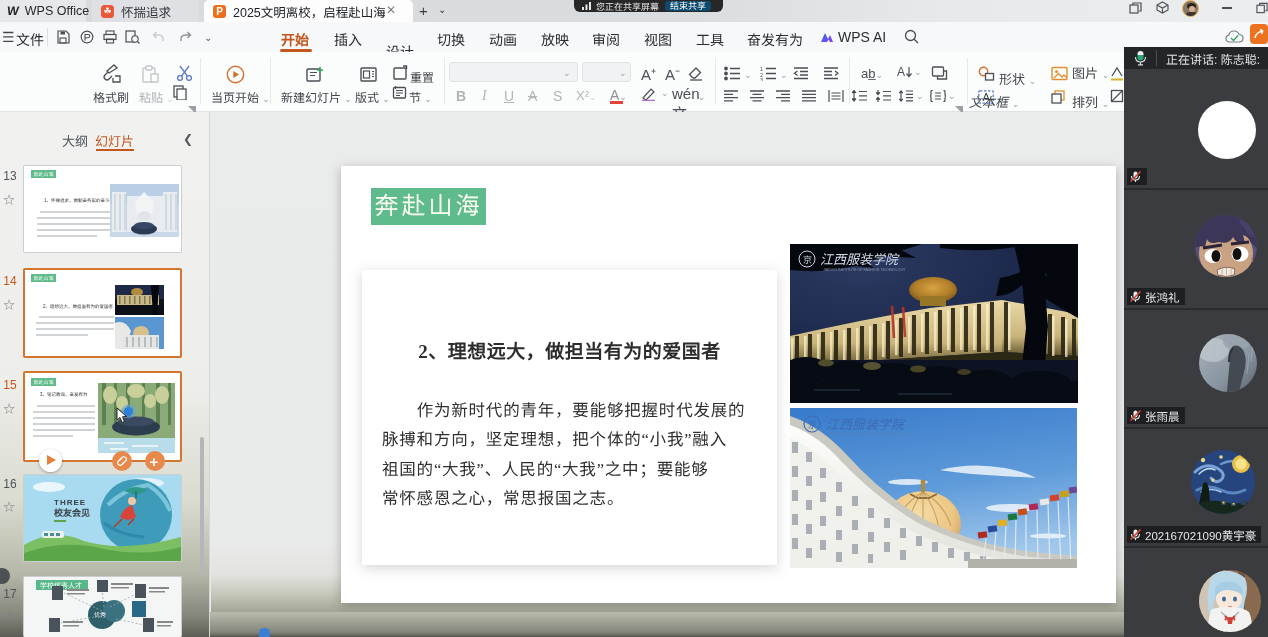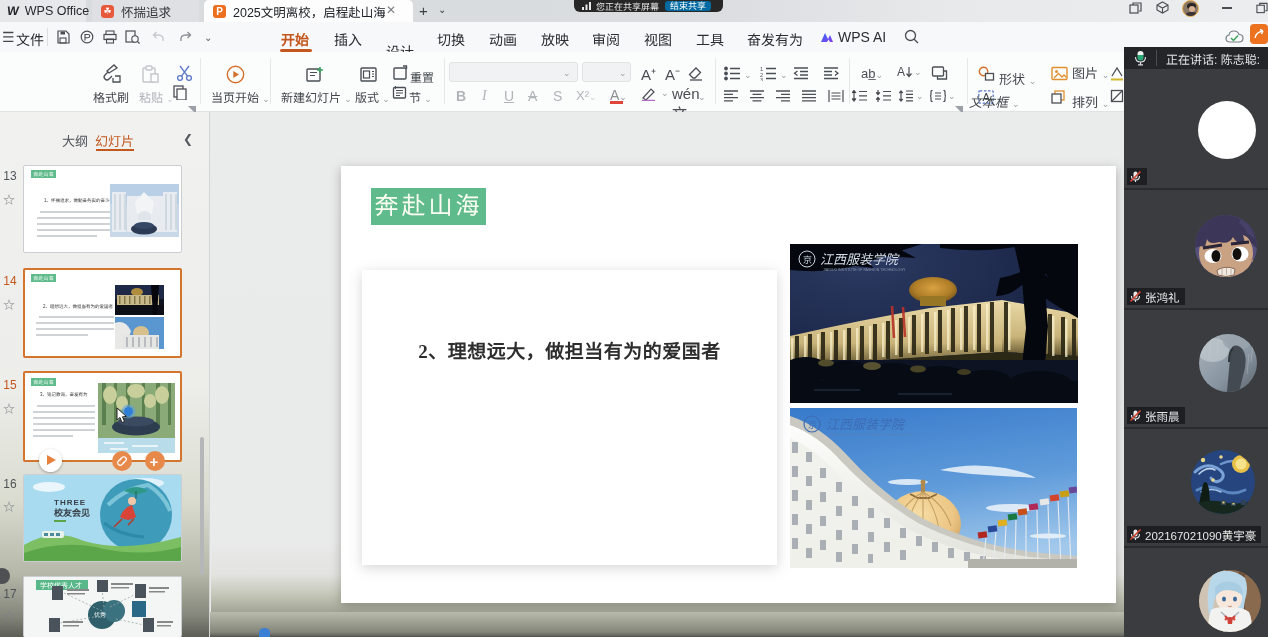--- a/index.html
+++ b/index.html
@@ -58,21 +58,21 @@
   #bottomstrip { left:210px; top:612px; width:1058px; height:25px; background:linear-gradient(#b9bbac 0%, #9fa194 40%, #84867b 80%, #5f6159 97%, #3d3f3a 100%); }
   
   #vpanel { left:1124px; top:47px; width:144px; height:590px; background:#35373b; }
   #vheader { position:absolute; left:0; top:0; width:144px; height:22px; background:#232529; display:flex; align-items:center;}
   .vtile { position:absolute; left:0; width:144px; background:#3a3c40; }
   .vdivider { position:absolute; left:0; width:144px; height:2px; background:#292b2e; }
   .vlabel { position:absolute; left:3px; bottom:3px; height:17px; background:rgba(20,21,24,.75); color:#e6e6e6; font-size:11.5px; display:flex; align-items:center; padding:0 5px 0 2px; }
   
   #sharebar { left:574px; top:0; width:149px; height:12px; background:#272727; border-radius:0 0 6px 6px; display:flex; align-items:center; }
   #sharebar .txt { color:#e8e8e8; font-size:9px; margin-left:4px; white-space:nowrap;}
-  #sharebar .btn { background:#0369a1; color:#fff; font-size:9px; border-radius:3px; padding:0 5px; margin-left:6px; height:10px; line-height:10px; white-space:nowrap;}
+  #sharebar .btn { background:#0c4a6e; color:#fff; font-size:9px; border-radius:3px; padding:0 5px; margin-left:6px; height:10px; line-height:10px; white-space:nowrap;}
 </style>
 </head>
 <body>
 <div id="app">
 
   <div id="tabbar" class="abs"></div>
   <div class="tb-home abs">
       <span class="wlogo">W</span>
       <span>WPS Office</span>
     </div>
@@ -621,20 +621,21 @@
 
   <div style="position:absolute;left:200px;top:437px;width:4px;height:138px;background:#b4b7b8;border-radius:2px;"></div>
 
   <div style="position:absolute;left:-6px;top:568px;width:16px;height:16px;border-radius:50%;background:#4e5154;"></div>
 
   <div id="canvas" class="abs">
     <div id="slide">
       <div id="gtag" class="serif">奔赴山海</div>
       <div id="card">
         <h3 class="serif">2、理想远大，做担当有为的爱国者</h3>
+        <p class="serif">作为新时代的青年，要能够把握时代发展的<br>脉搏和方向，坚定理想，把个体的“小我”融入<br>祖国的“大我”、人民的“大我”之中；要能够<br>常怀感恩之心，常思报国之志。</p>
       </div>
 
       <div class="photo" style="top:78px;width:288px;height:159px;">
         <svg width="288" height="159" viewBox="0 0 288 159">
           <defs>
             <radialGradient id="nsky" cx="0.25" cy="0.1" r="1.1">
               <stop offset="0" stop-color="#2c3a62"></stop>
                 <stop offset="0.45" stop-color="#1f2b4e"></stop>
                 <stop offset="1" stop-color="#10182e"></stop>
             </radialGradient>

